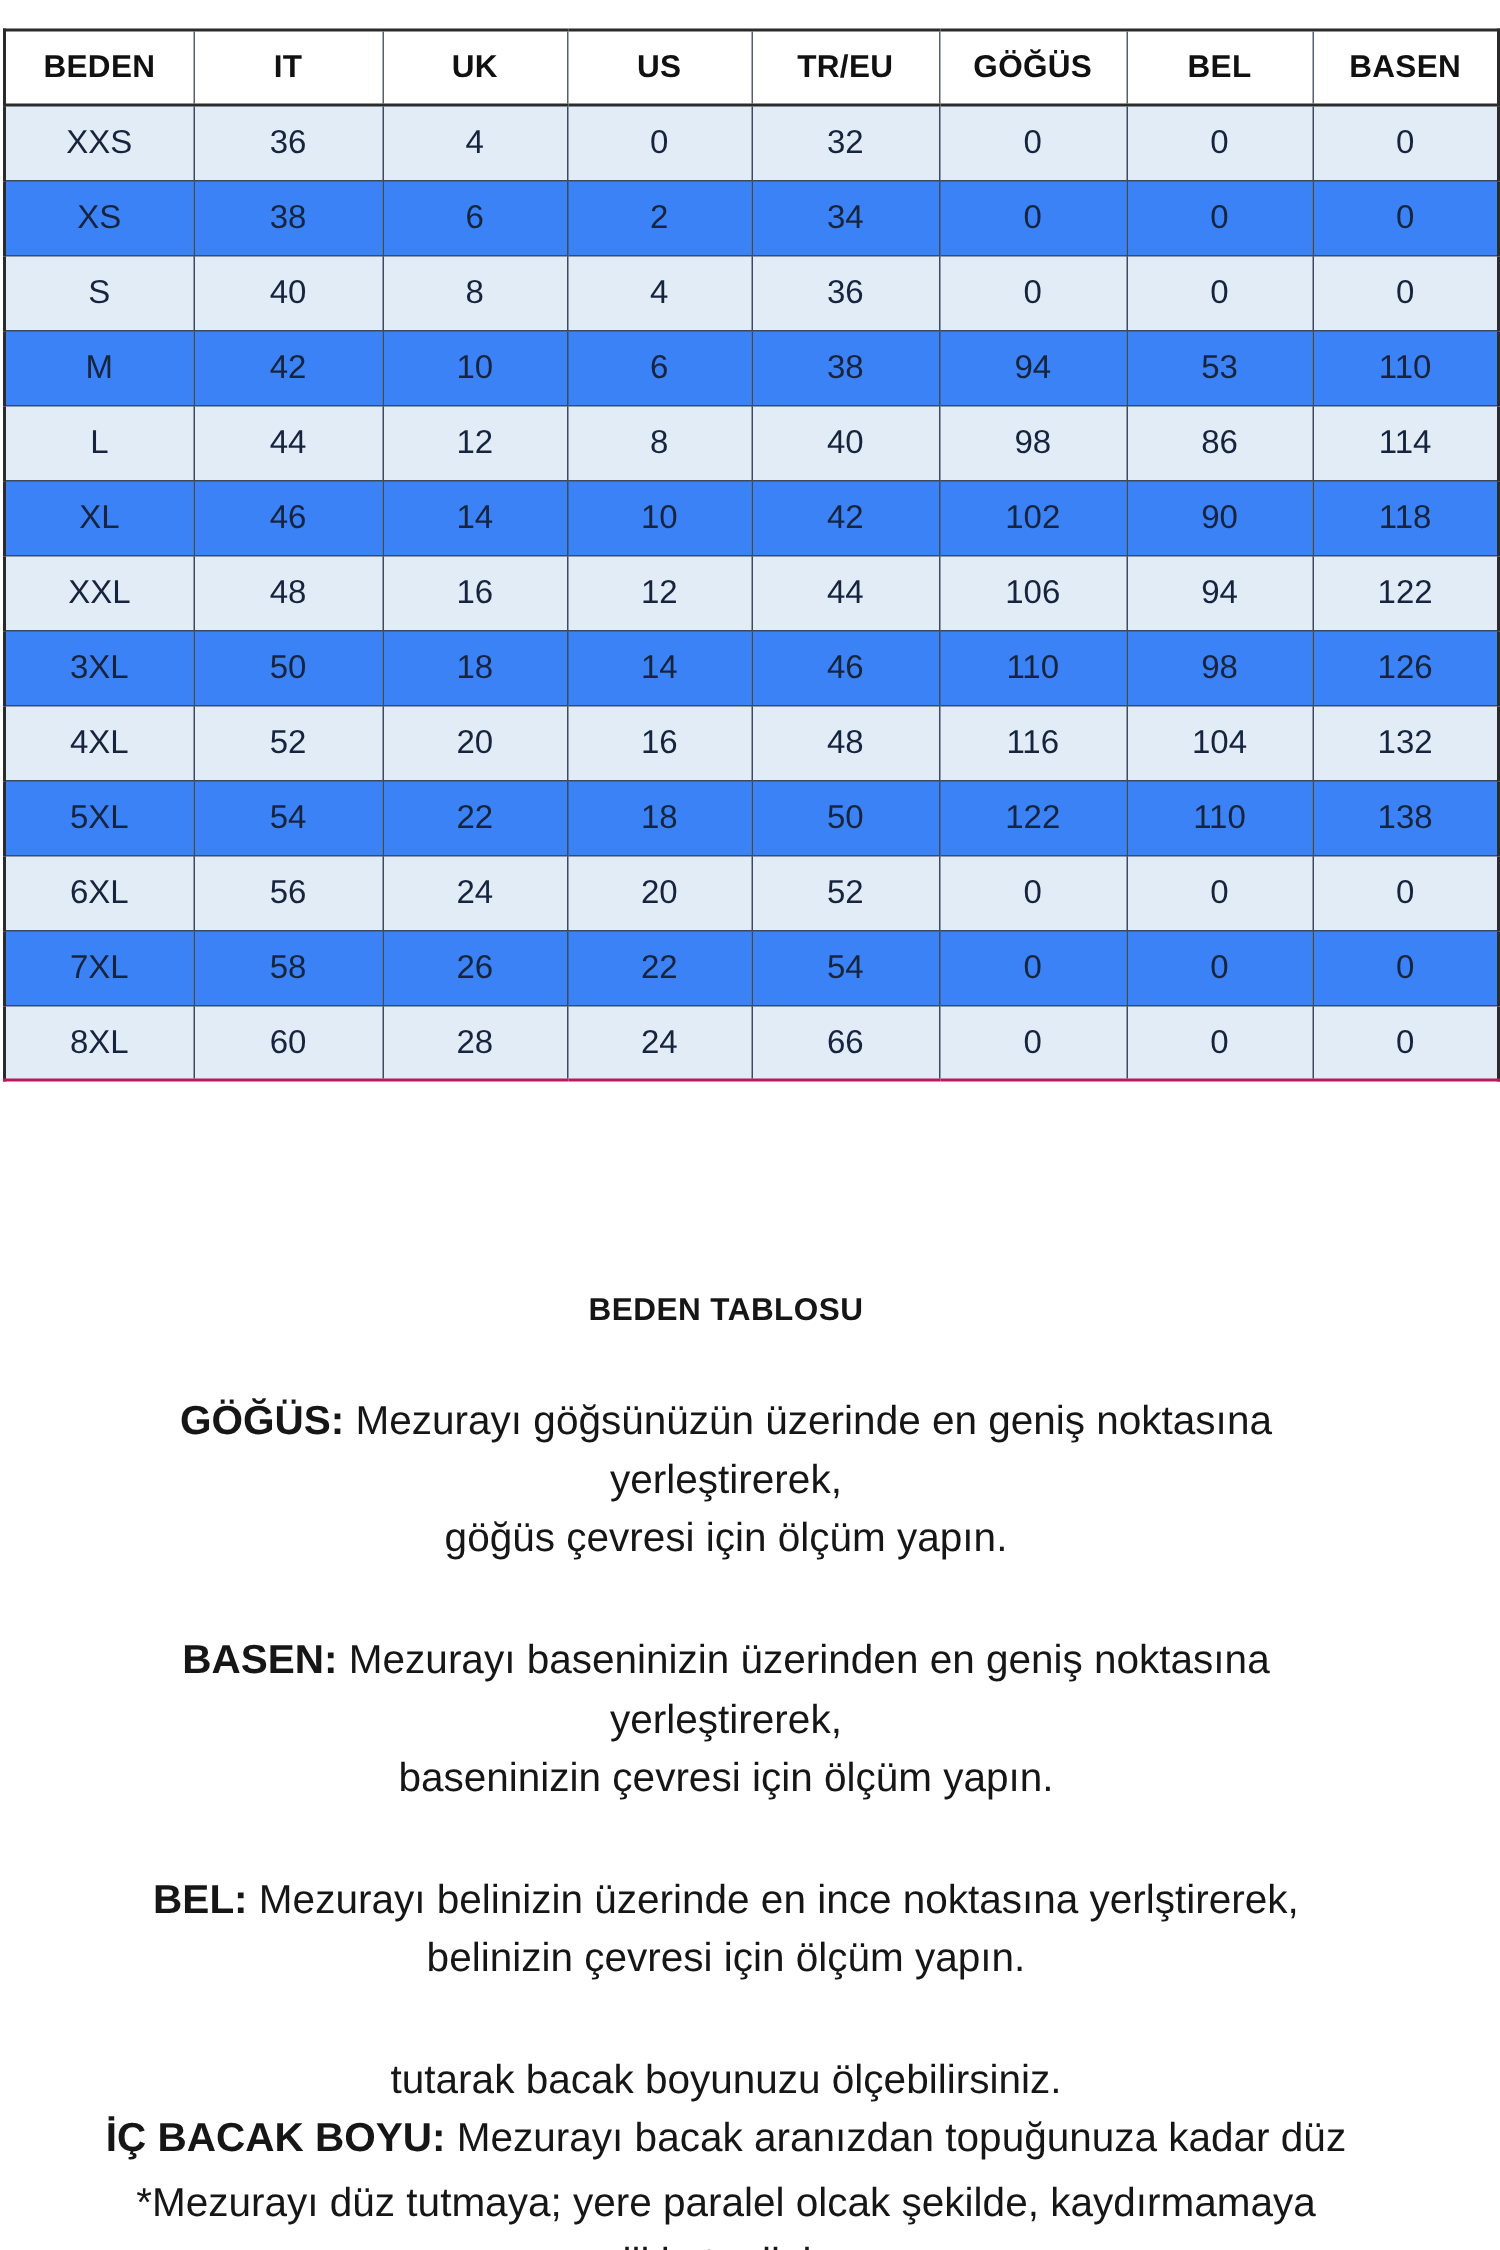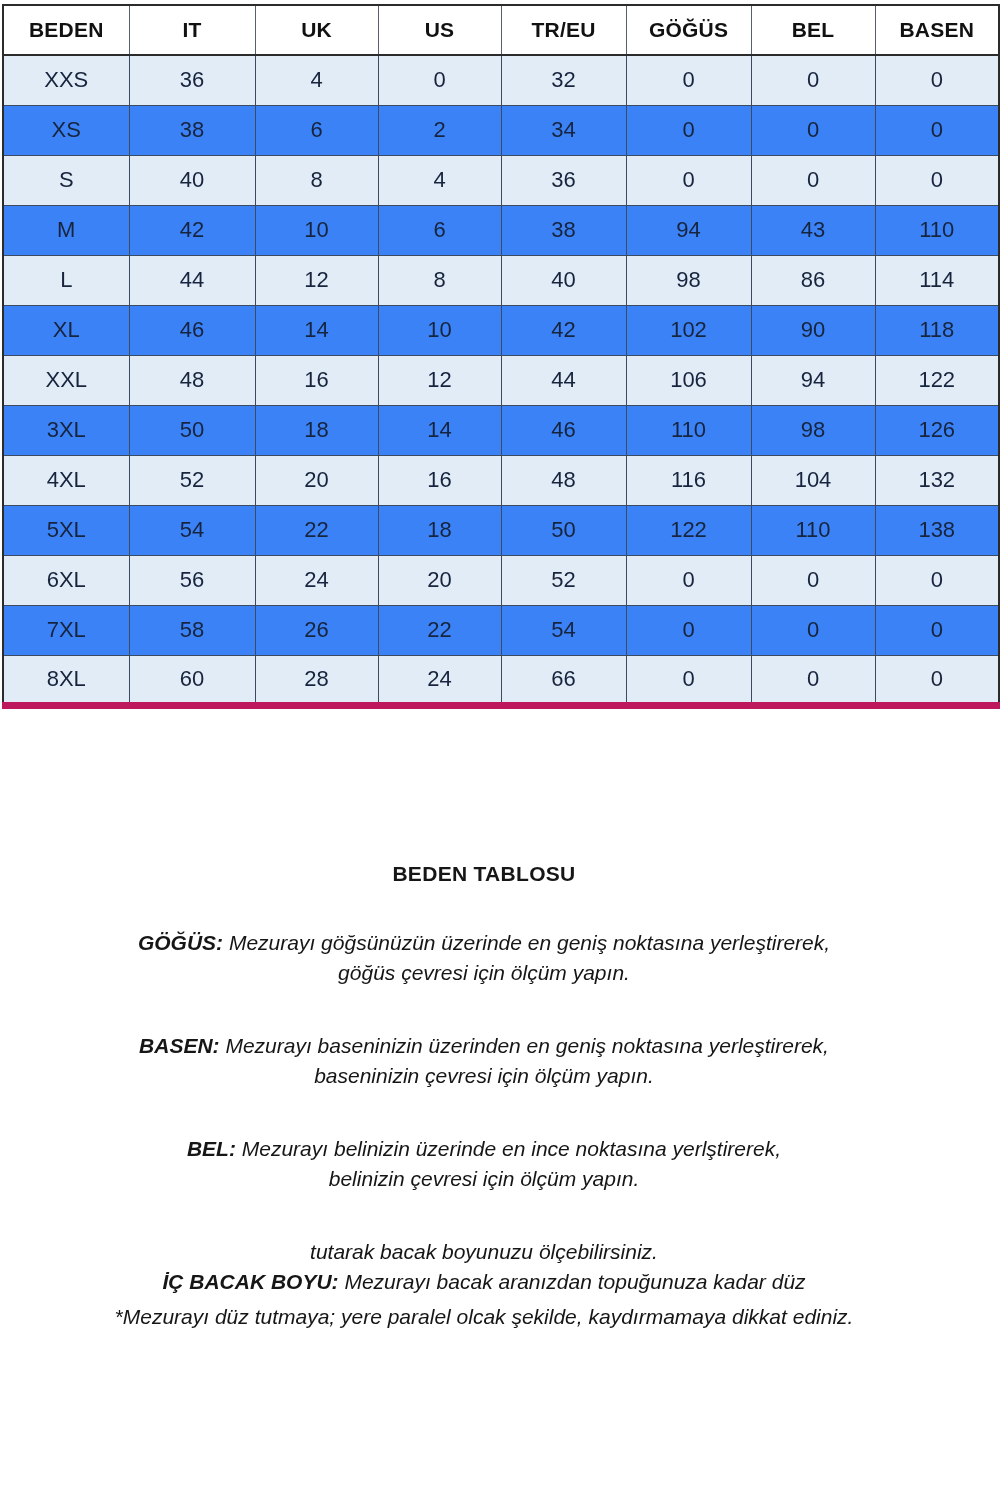--- a/index.html
+++ b/index.html
@@ -14,21 +14,21 @@
     height: 1500px;
     position: relative;
     font-family: "Liberation Sans", "DejaVu Sans", sans-serif;
     overflow: hidden;
   }
 
   
   .size-table-wrap {
     position: absolute;
     left: 2px;
-    top: 4px;
+    top: 19px;
     width: 853px;
   }
 
   table.size-table {
     width: 996px;
     border-collapse: collapse;
     table-layout: fixed;
   }
 
   table.size-table col.c-beden { width: 126px; }
@@ -80,21 +80,21 @@
 
   table.size-table tbody tr.row-light td {
     background: #e1ecf7;
   }
 
   table.size-table tbody tr.row-dark td {
     background: #3b82f6;
   }
 
   table.size-table tbody tr:last-child td {
-    border-bottom: 7px solid #be185d;
+    border-bottom: 2px solid #be185d;
   }
 
   table.size-table tbody td:first-child {
     border-left: 2px solid #2b2b2b;
   }
   table.size-table tbody td:last-child {
     border-right: 2px solid #2b2b2b;
   }
 
   
@@ -110,23 +110,22 @@
   .notes-title {
     font-size: 21px;
     font-weight: bold;
     letter-spacing: 0.3px;
     margin: 0 0 42px 0;
   }
 
   .note-block {
     margin: 0 0 42px 0;
     padding: 0 60px;
-    font-size: 21px;
+    font-size: 27px;
     line-height: 1.45;
-    font-style: italic;
   }
 
   .note-block:last-child {
     margin-bottom: 0;
   }
 
   .note-label {
     font-weight: bold;
   }
 
@@ -202,21 +201,21 @@
           <td>0</td>
           <td>0</td>
         </tr>
         <tr class="row-dark">
           <td>M</td>
           <td>42</td>
           <td>10</td>
           <td>6</td>
           <td>38</td>
           <td>94</td>
-          <td>43</td>
+          <td>53</td>
           <td>110</td>
         </tr>
         <tr class="row-light">
           <td>L</td>
           <td>44</td>
           <td>12</td>
           <td>8</td>
           <td>40</td>
           <td>98</td>
           <td>86</td>

